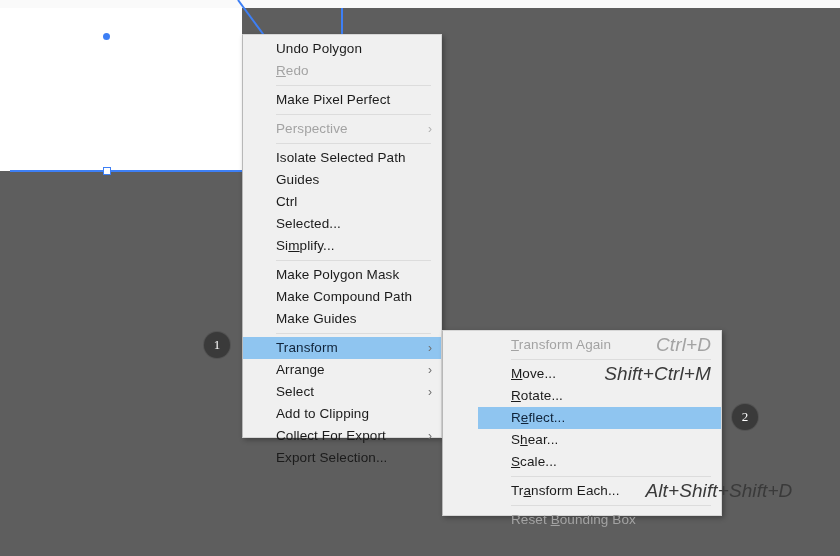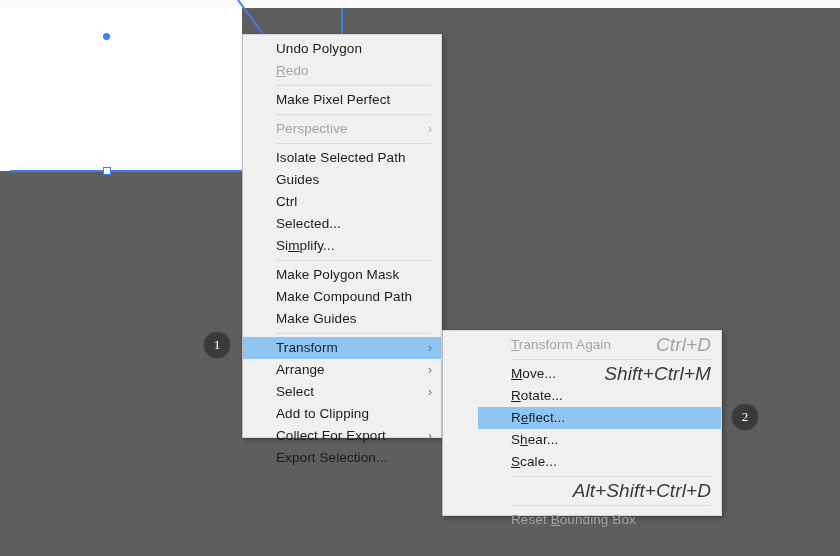--- a/index.html
+++ b/index.html
@@ -170,21 +170,22 @@
         <span class="lbl">R<span class="u">e</span>flect...</span>
       </div>
       <div class="mi">
         <span class="lbl">S<span class="u">h</span>ear...</span>
       </div>
       <div class="mi">
         <span class="lbl"><span class="u">S</span>cale...</span>
       </div>
       <div class="sep"></div>
       <div class="mi">
-        <span class="sc">Alt+Shift+Ctrl+D</span>
+        <span class="lbl">Tr<span class="u">a</span>nsform Each...</span>
+        <span class="sc">Alt+Shift+Shift+D</span>
       </div>
       <div class="sep"></div>
       <div class="mi disabled">
         <span class="lbl">Reset <span class="u">B</span>ounding Box</span>
       </div>
     </div>
 
   <div class="badge" style="left:204px;top:332px;">
     <span>1</span>
   </div>

